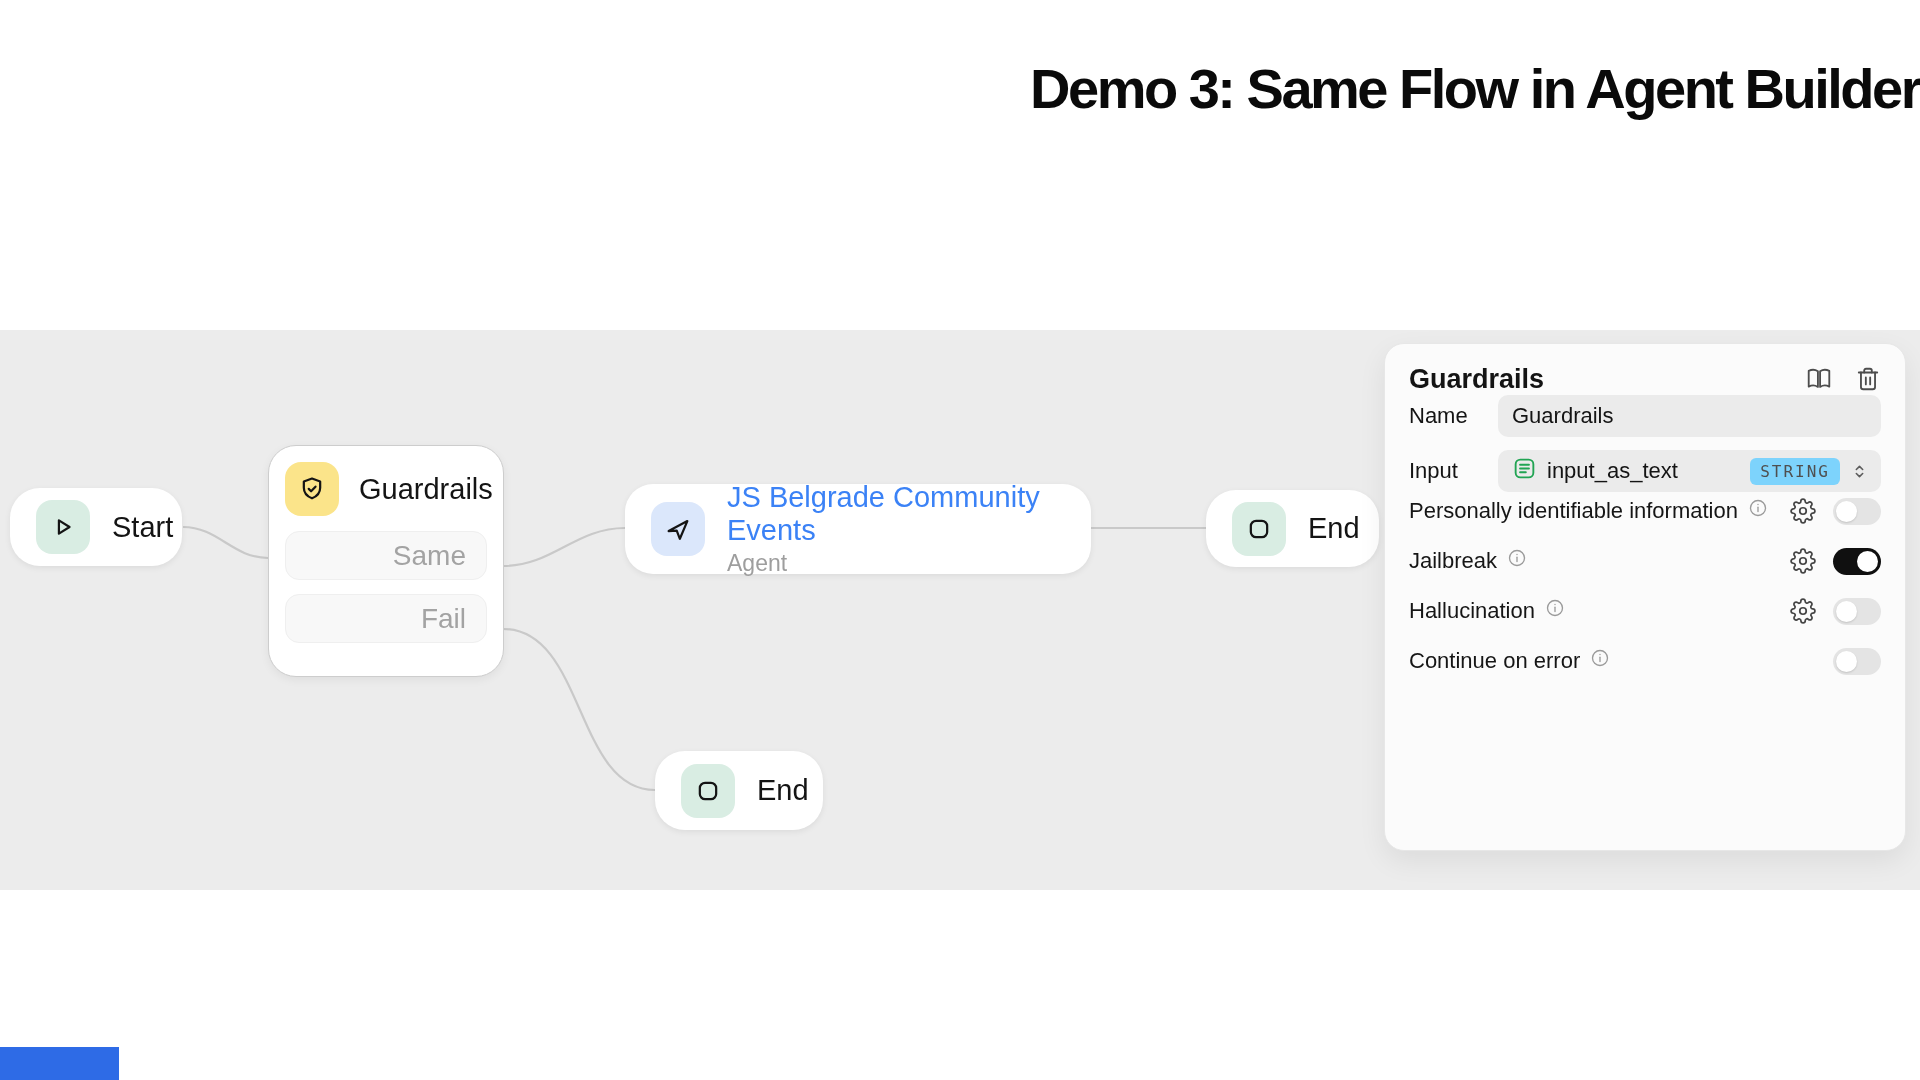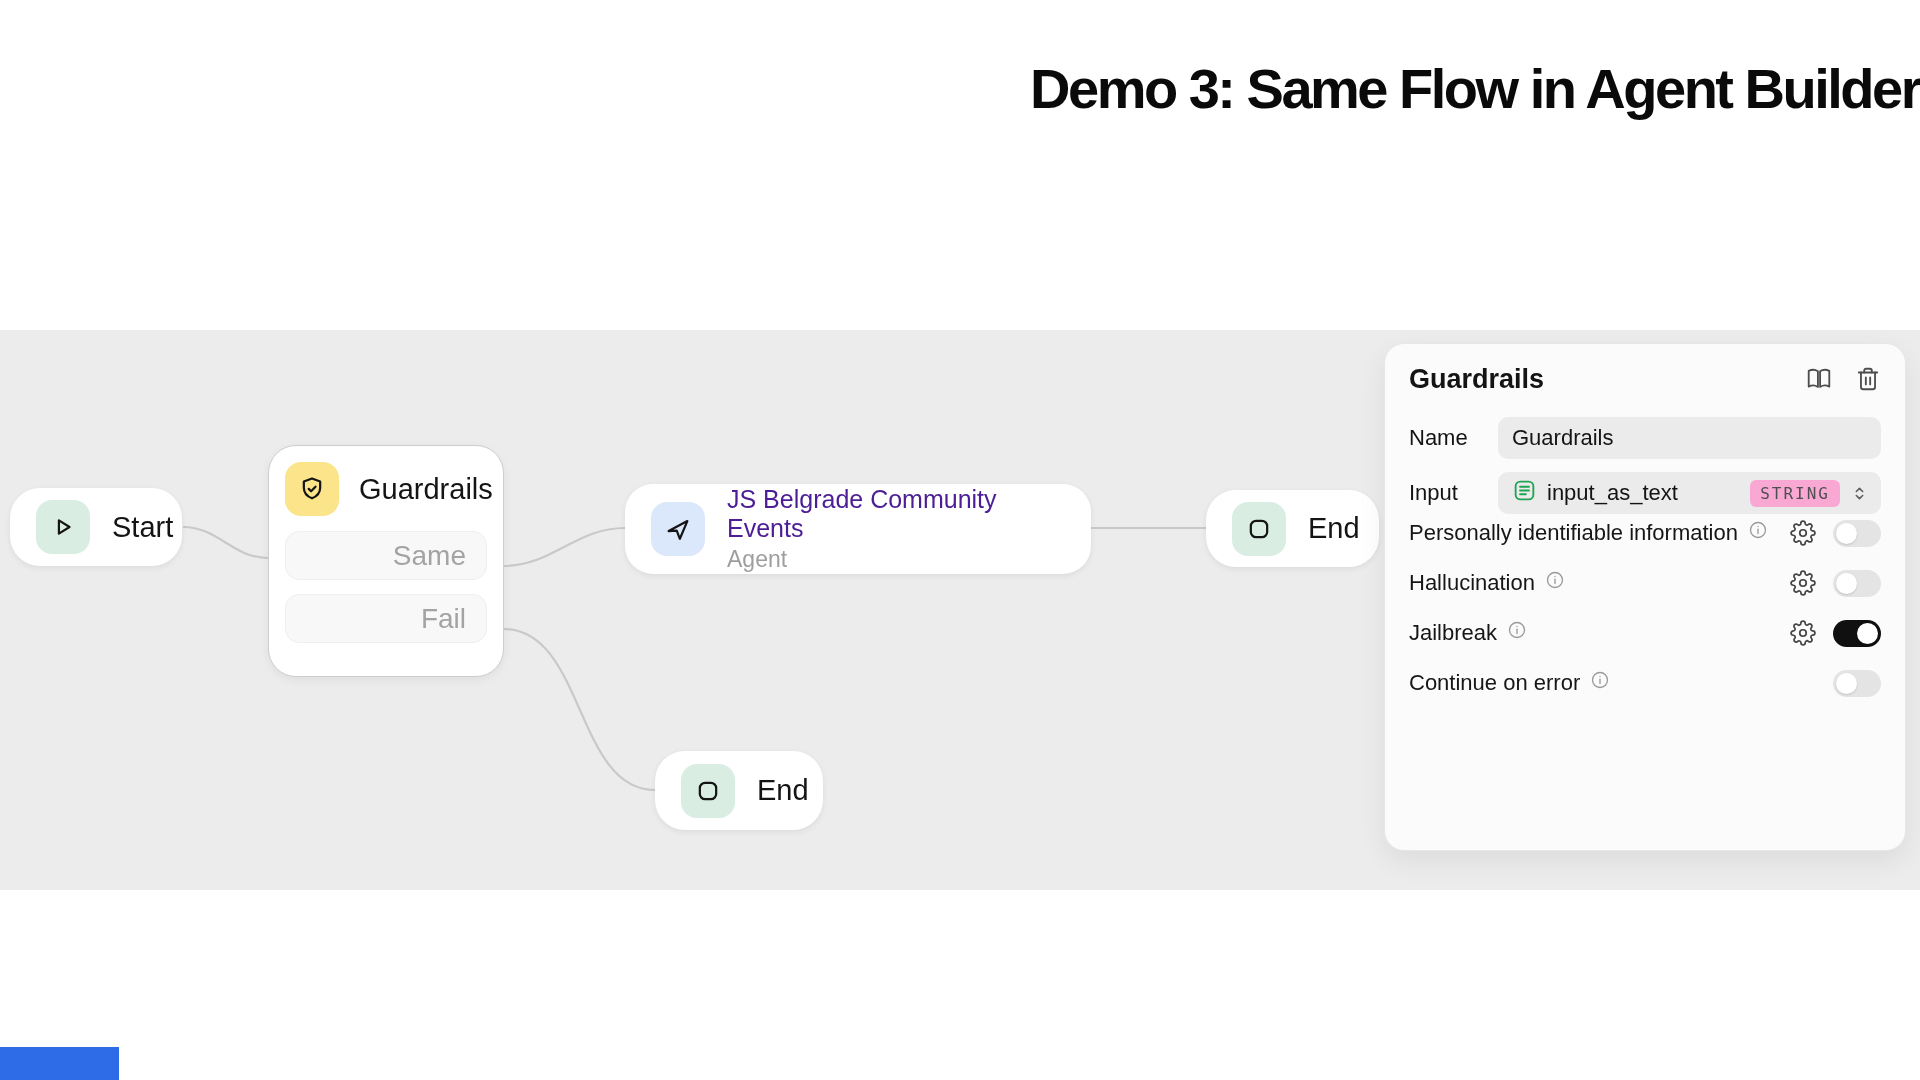--- a/index.html
+++ b/index.html
@@ -25,21 +25,21 @@
   .nodeicon svg { width:28px; height:28px; stroke:#141414; fill:none;
                   stroke-width:1.9; stroke-linecap:round; stroke-linejoin:round; }
   .node-label { font-size:29px; color:#141414; font-weight:500; }
 
   .node-start { left:10px; top:158px; width:172px; height:78px; }
   .node-end-top { left:1206px; top:160px; width:173px; height:77px; }
   .node-end-bottom { left:655px; top:421px; width:168px; height:79px; }
 
   .node-agent { left:625px; top:154px; width:466px; height:90px; border-radius:28px; }
   .agent-text { display:flex; flex-direction:column; gap:3px; }
-  .agent-title { font-size:25px; color:#4c1d95; font-weight:500; }
+  .agent-title { font-size:29px; color:#3b82f6; font-weight:500; }
   .agent-subtitle { font-size:23px; color:#9e9e9e; }
 
   .node-guardrails { position:absolute; left:268px; top:115px; width:236px; height:232px;
     background:#fff; border:1.5px solid #cdcdcd; border-radius:28px; padding:16px;
     box-shadow:0 3px 10px rgba(0,0,0,.06); }
   .g-header { display:flex; align-items:center; gap:20px; }
   .g-branches { margin-top:15px; display:flex; flex-direction:column; gap:14px; }
   .branch { height:49px; background:#f8f8f8; border:1px solid #efefef; border-radius:14px;
     display:flex; align-items:center; justify-content:flex-end; padding-right:20px;
     font-size:28px; color:#a3a3a3; }
@@ -52,29 +52,29 @@
     box-shadow:0 10px 28px rgba(0,0,0,.07); padding:20px 24px; }
   .panel-header { display:flex; align-items:center; }
   .panel-title { font-size:27px; font-weight:700; color:#141414; }
   .panel-actions { margin-left:auto; display:flex; gap:22px; }
   .icon-btn { width:27px; height:27px; background:none; border:none; cursor:pointer; padding:0; }
   .icon-btn svg { width:26px; height:26px; stroke:#4d4d4d; fill:none;
                   stroke-width:1.7; stroke-linecap:round; stroke-linejoin:round; }
   .panel-desc { margin-top:9px; font-size:22px; line-height:30px; color:#8f8f8f; max-width:445px; }
 
   .field-row { display:grid; grid-template-columns:89px 1fr; align-items:center; }
-  .field-row.name { margin-top:22px; }
+  .field-row.name { }
   .field-row.input { margin-top:13px; }
   .field-label { font-size:22px; color:#141414; }
   .field-box { height:42px; background:#ebebeb; border-radius:10px; display:flex;
     align-items:center; padding:0 12px 0 14px; gap:10px; font-size:22px; color:#141414; }
   .doc-icon svg { width:25px; height:25px; stroke:#21a453; fill:none;
     stroke-width:1.8; stroke-linecap:round; stroke-linejoin:round; }
   .field-value { flex:1 1 auto; white-space:nowrap; overflow:hidden; }
-  .type-pill { background:#f9a8d4; border-radius:6px; padding:4px 10px;
+  .type-pill { background:#7dd3fc; border-radius:6px; padding:4px 10px;
     font-family:"DejaVu Sans Mono", monospace; font-size:16px; letter-spacing:2px; color:#4f4f4f; }
   .chevrons svg { width:19px; height:19px; stroke:#5c5c5c; fill:none;
     stroke-width:2; stroke-linecap:round; stroke-linejoin:round; display:block; }
 
   .toggle-rows { margin-top:6px; }
   .toggle-row { height:50px; display:flex; align-items:flex-start; }
   .toggle-label { font-size:22px; color:#161616; }
   .info { margin-left:10px; display:flex; }
   .info svg { width:20px; height:20px; stroke:#9a9a9a; fill:none;
     stroke-width:1.6; stroke-linecap:round; }
@@ -254,52 +254,52 @@
     <button class="gear"><svg>
               <use href="#i-gear"></use>
             </svg></button>
     <button class="switch">
             <span class="knob"></span>
           </button>
   </div>
 
 
   <div class="toggle-row">
-    <span class="toggle-label">Hallucination</span>
+    <span class="toggle-label">Jailbreak</span>
     <span class="info">
             <svg>
               <use href="#i-info"></use>
             </svg>
           </span>
     <span class="spacer"></span>
     <button class="gear"><svg>
               <use href="#i-gear"></use>
             </svg></button>
+    <button class="switch on">
+            <span class="knob"></span>
+          </button>
+  </div>
+
+  <div class="toggle-row">
+    <span class="toggle-label">Hallucination</span>
+    <span class="info">
+            <svg>
+              <use href="#i-info"></use>
+            </svg>
+          </span>
+    <span class="spacer"></span>
+    <button class="gear"><svg>
+              <use href="#i-gear"></use>
+            </svg></button>
     <button class="switch">
             <span class="knob"></span>
           </button>
   </div>
 
   <div class="toggle-row">
-    <span class="toggle-label">Jailbreak</span>
-    <span class="info">
-            <svg>
-              <use href="#i-info"></use>
-            </svg>
-          </span>
-    <span class="spacer"></span>
-    <button class="gear"><svg>
-              <use href="#i-gear"></use>
-            </svg></button>
-    <button class="switch on">
-            <span class="knob"></span>
-          </button>
-  </div>
-
-  <div class="toggle-row">
     <span class="toggle-label">Continue on error</span>
     <span class="info">
             <svg>
               <use href="#i-info"></use>
             </svg>
           </span>
     <span class="spacer"></span>
     <button class="gear" style="visibility: hidden;"><svg>
               <use href="#i-gear"></use>
             </svg></button>

